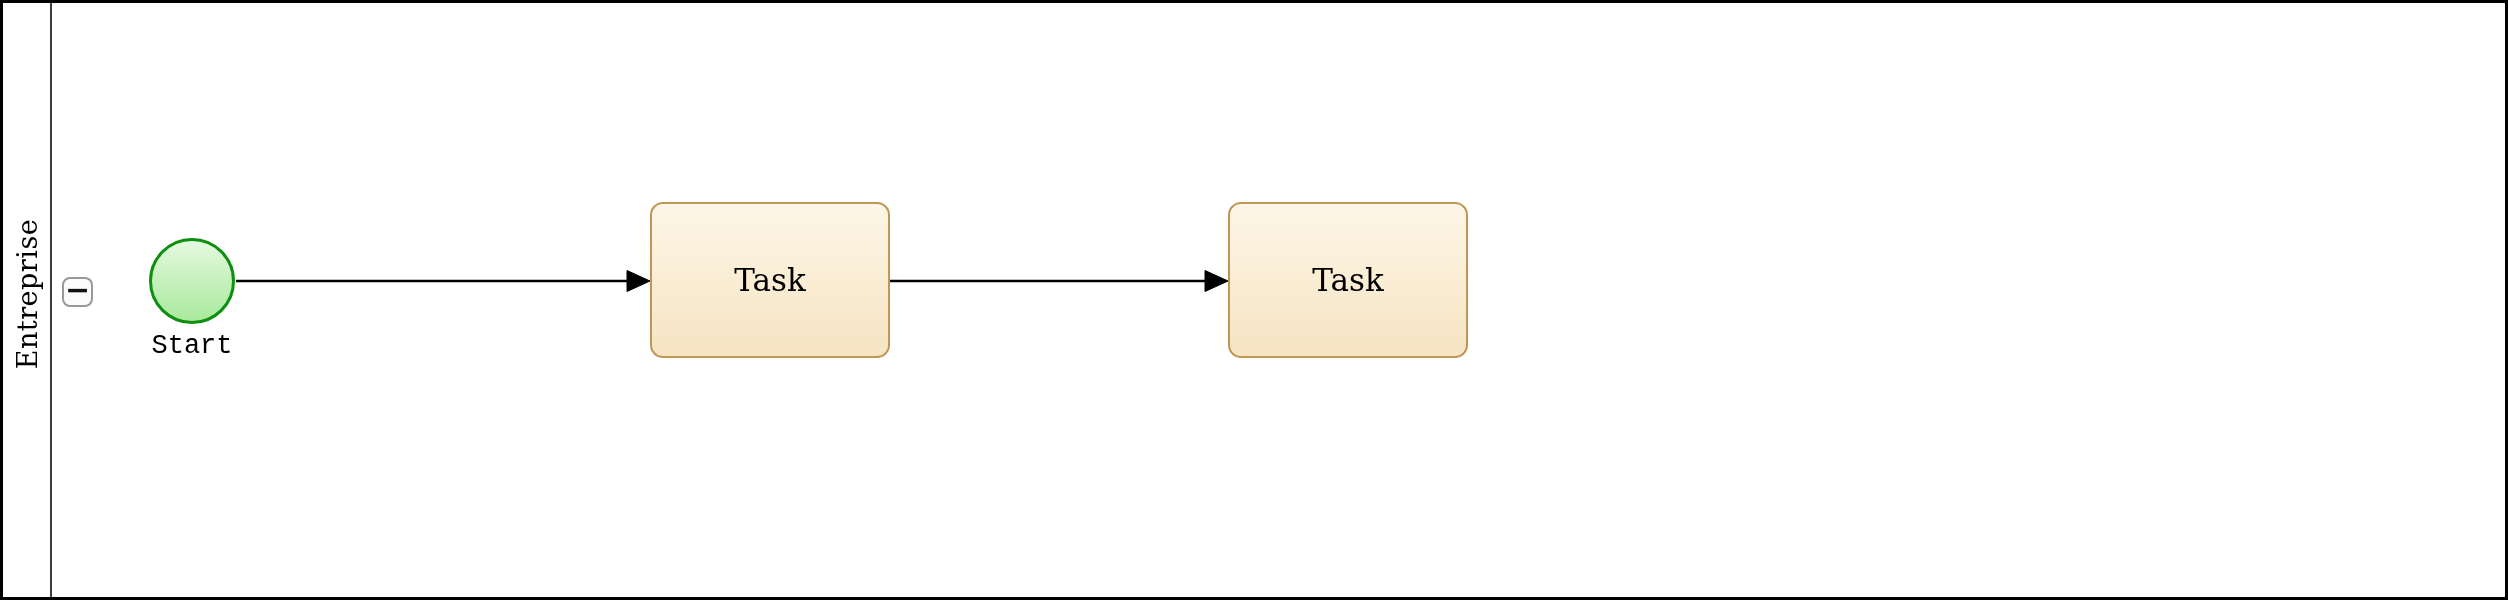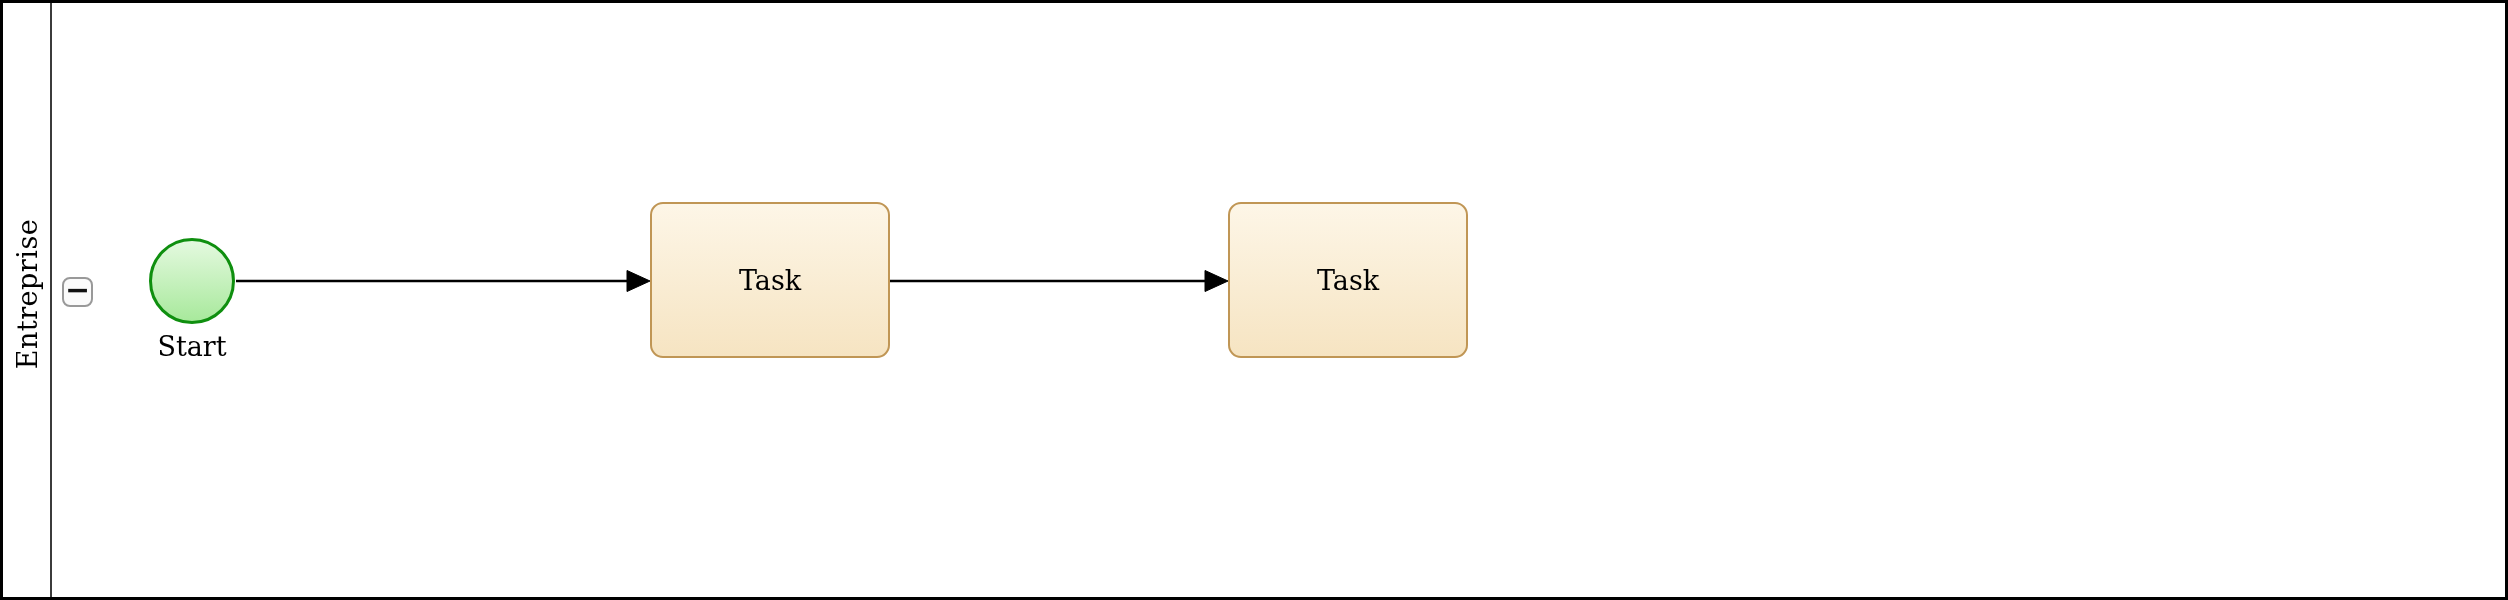--- a/index.html
+++ b/index.html
@@ -94,41 +94,42 @@
     cursor: pointer;
   }
   .start-label {
     position: absolute;
     left: 112px;
     top: 331px;
     width: 160px;
     text-align: center;
     font-size: 27px;
     z-index: 2;
+    font-family: Liberation Mono, monospace;
   }
   .task-node {
     position: absolute;
     top: 202px;
     width: 240px;
     height: 156px;
     border-radius: 13px;
     border: 2px solid var(--task-border, #c09655);
     background: linear-gradient(to bottom,
       var(--task-fill-top, #fdf6e7),
       var(--task-fill-bottom, #f6e4c2));
     display: flex;
     align-items: center;
     justify-content: center;
     z-index: 2;
     cursor: pointer;
   }
   .task-node.task-1 { left: 650px; }
   .task-node.task-2 { left: 1228px; }
   .task-label {
-    font-size: 27px;
+    font-size: 31px;
     text-align: center;
   }
 </style>
 </head>
 <body>
 
 <div class="canvas">
 
   <div class="pool-border"></div>
 

